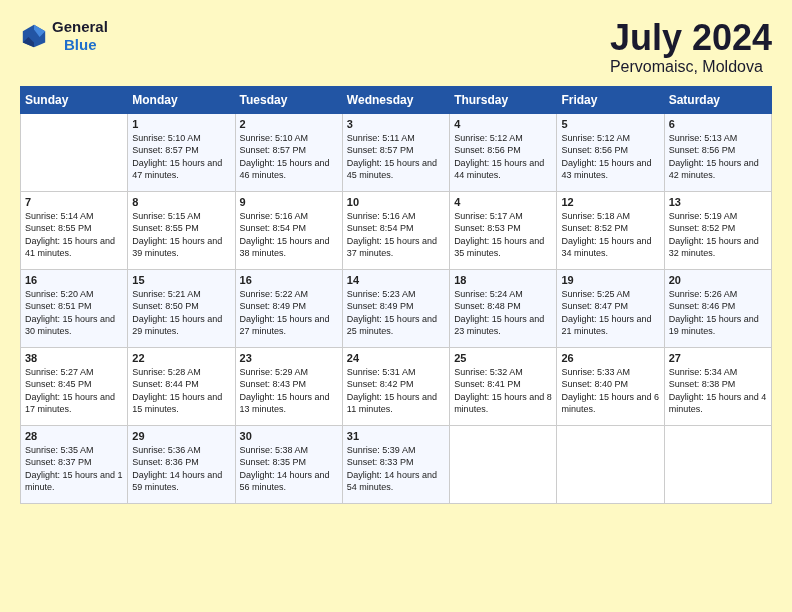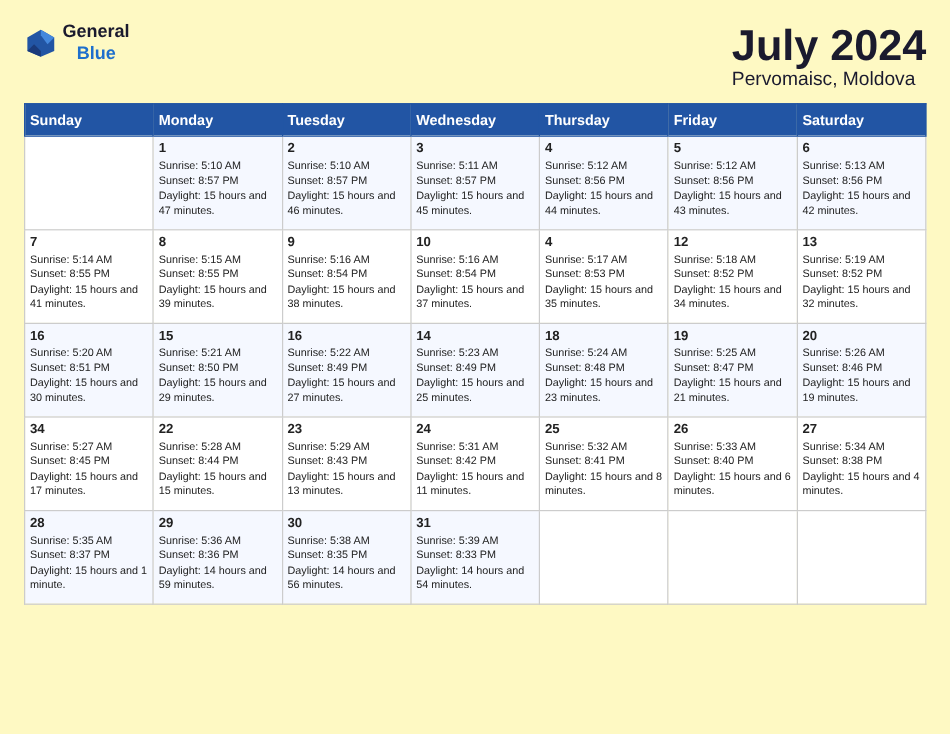--- a/index.html
+++ b/index.html
@@ -152,21 +152,21 @@
         <tr>
           <td><span class="day-num">16</span><span class="cell-text">Sunrise: 5:20 AM<br>Sunset: 8:51 PM<br>Daylight: 15 hours and 30 minutes.</span></td>
           <td><span class="day-num">15</span><span class="cell-text">Sunrise: 5:21 AM<br>Sunset: 8:50 PM<br>Daylight: 15 hours and 29 minutes.</span></td>
           <td><span class="day-num">16</span><span class="cell-text">Sunrise: 5:22 AM<br>Sunset: 8:49 PM<br>Daylight: 15 hours and 27 minutes.</span></td>
           <td><span class="day-num">14</span><span class="cell-text">Sunrise: 5:23 AM<br>Sunset: 8:49 PM<br>Daylight: 15 hours and 25 minutes.</span></td>
           <td><span class="day-num">18</span><span class="cell-text">Sunrise: 5:24 AM<br>Sunset: 8:48 PM<br>Daylight: 15 hours and 23 minutes.</span></td>
           <td><span class="day-num">19</span><span class="cell-text">Sunrise: 5:25 AM<br>Sunset: 8:47 PM<br>Daylight: 15 hours and 21 minutes.</span></td>
           <td><span class="day-num">20</span><span class="cell-text">Sunrise: 5:26 AM<br>Sunset: 8:46 PM<br>Daylight: 15 hours and 19 minutes.</span></td>
         </tr>
         <tr>
-          <td><span class="day-num">34</span><span class="cell-text">Sunrise: 5:27 AM<br>Sunset: 8:45 PM<br>Daylight: 15 hours and 17 minutes.</span></td>
+          <td><span class="day-num">38</span><span class="cell-text">Sunrise: 5:27 AM<br>Sunset: 8:45 PM<br>Daylight: 15 hours and 17 minutes.</span></td>
           <td><span class="day-num">22</span><span class="cell-text">Sunrise: 5:28 AM<br>Sunset: 8:44 PM<br>Daylight: 15 hours and 15 minutes.</span></td>
           <td><span class="day-num">23</span><span class="cell-text">Sunrise: 5:29 AM<br>Sunset: 8:43 PM<br>Daylight: 15 hours and 13 minutes.</span></td>
           <td><span class="day-num">24</span><span class="cell-text">Sunrise: 5:31 AM<br>Sunset: 8:42 PM<br>Daylight: 15 hours and 11 minutes.</span></td>
           <td><span class="day-num">25</span><span class="cell-text">Sunrise: 5:32 AM<br>Sunset: 8:41 PM<br>Daylight: 15 hours and 8 minutes.</span></td>
           <td><span class="day-num">26</span><span class="cell-text">Sunrise: 5:33 AM<br>Sunset: 8:40 PM<br>Daylight: 15 hours and 6 minutes.</span></td>
           <td><span class="day-num">27</span><span class="cell-text">Sunrise: 5:34 AM<br>Sunset: 8:38 PM<br>Daylight: 15 hours and 4 minutes.</span></td>
         </tr>
         <tr>
           <td><span class="day-num">28</span><span class="cell-text">Sunrise: 5:35 AM<br>Sunset: 8:37 PM<br>Daylight: 15 hours and 1 minute.</span></td>
           <td><span class="day-num">29</span><span class="cell-text">Sunrise: 5:36 AM<br>Sunset: 8:36 PM<br>Daylight: 14 hours and 59 minutes.</span></td>

